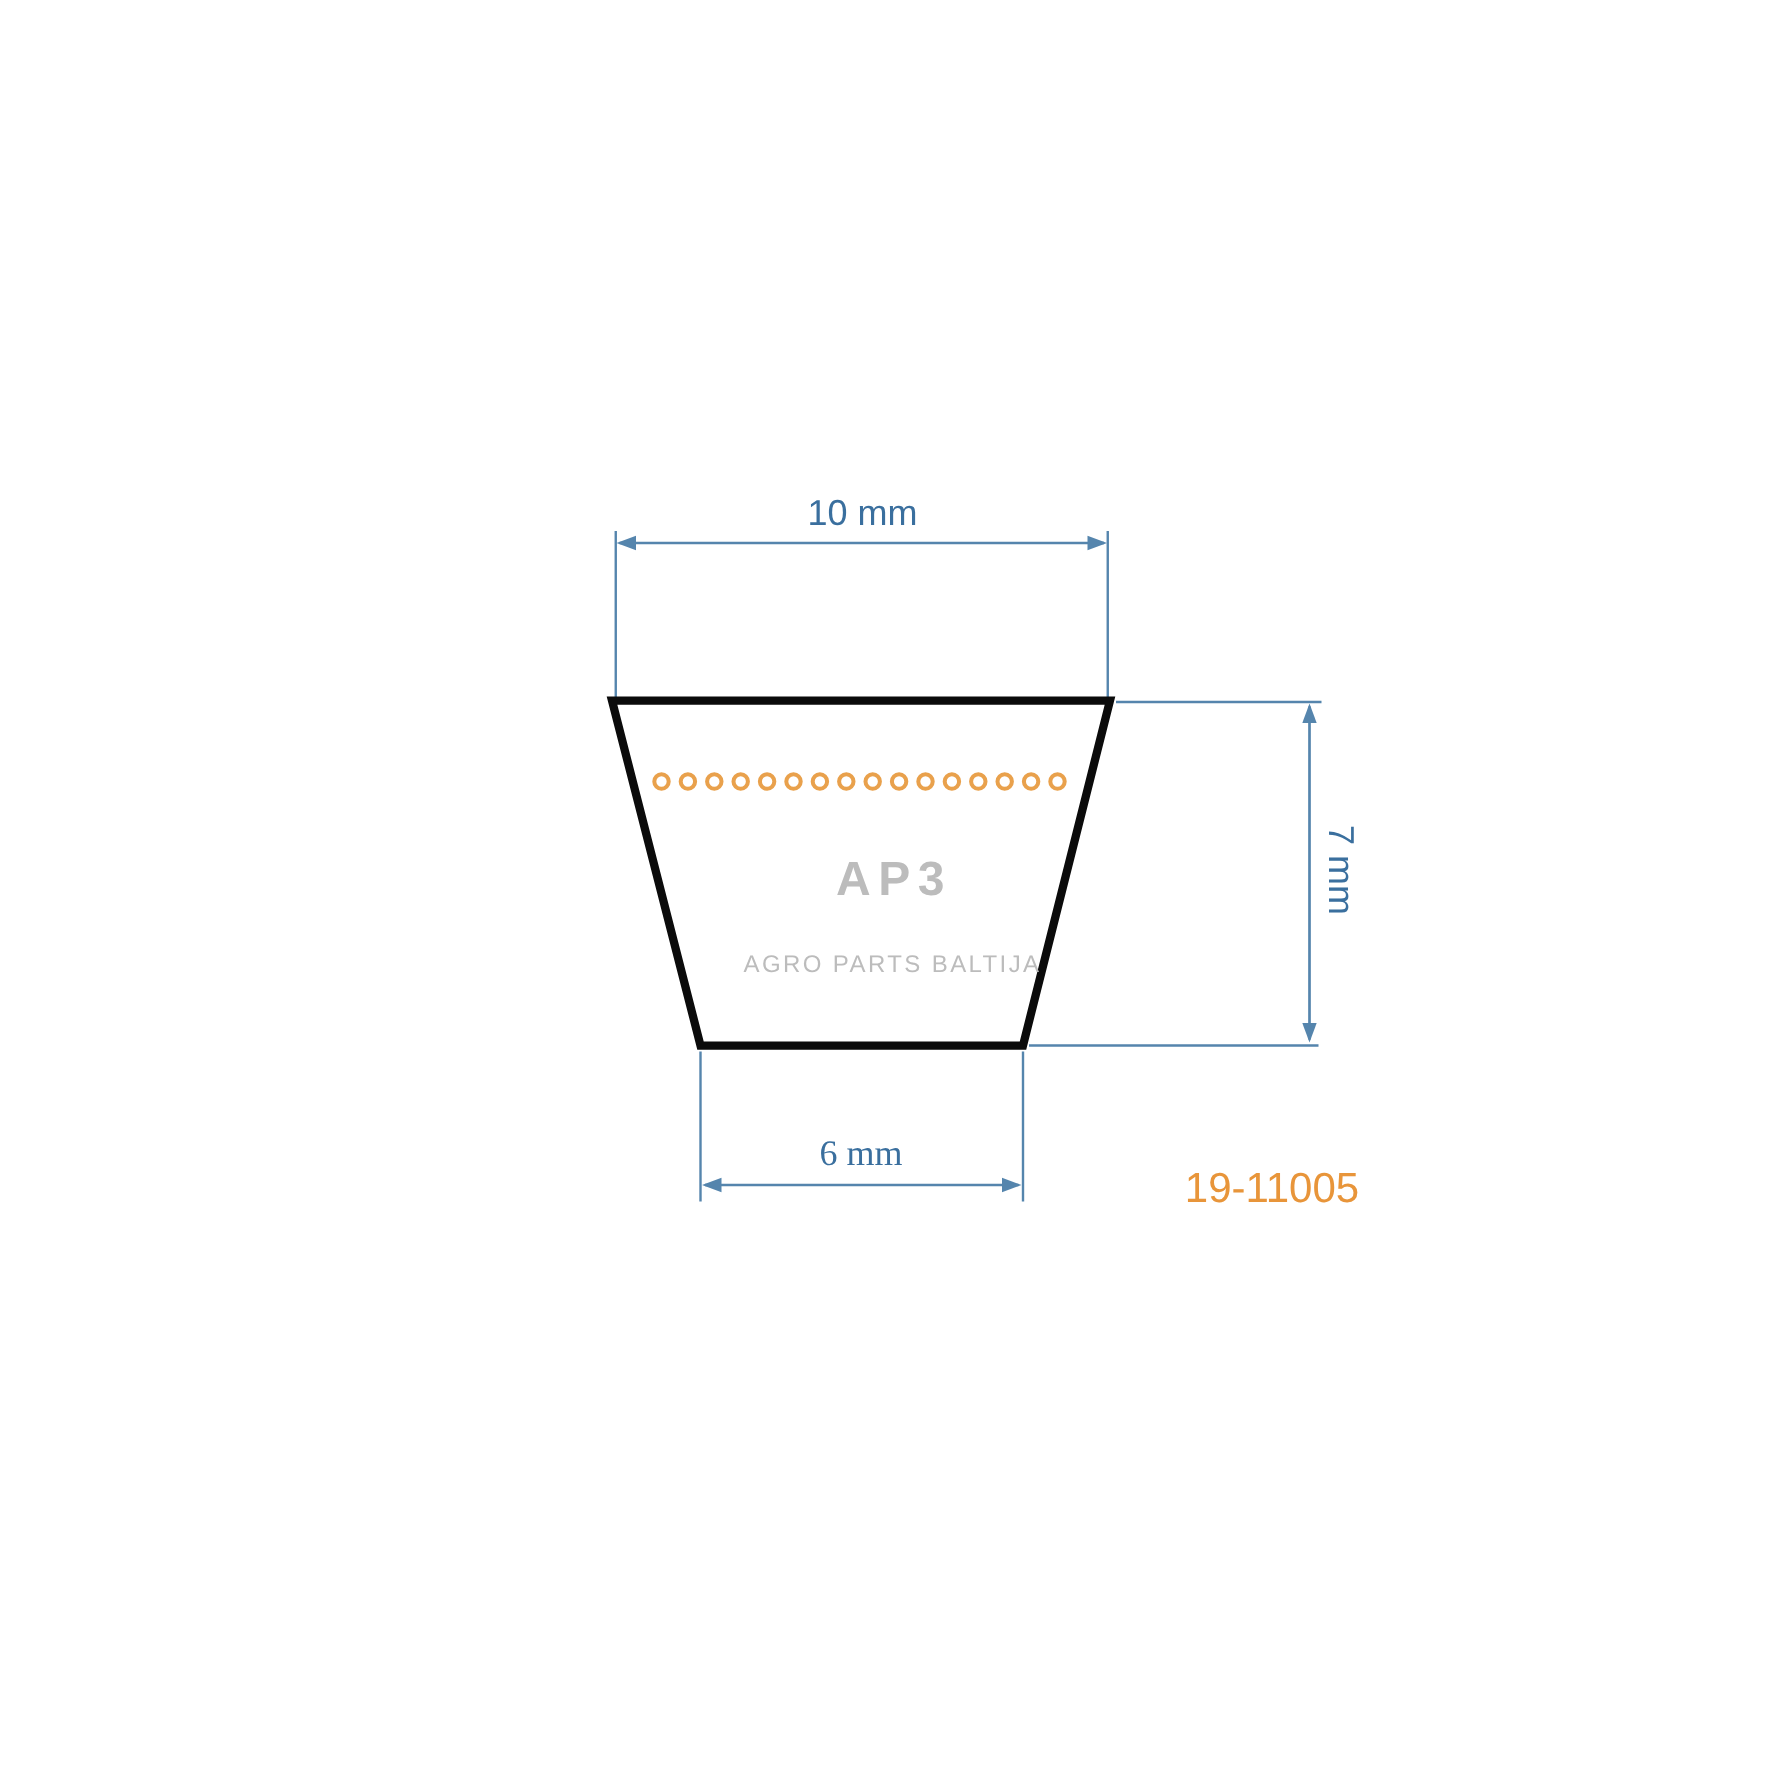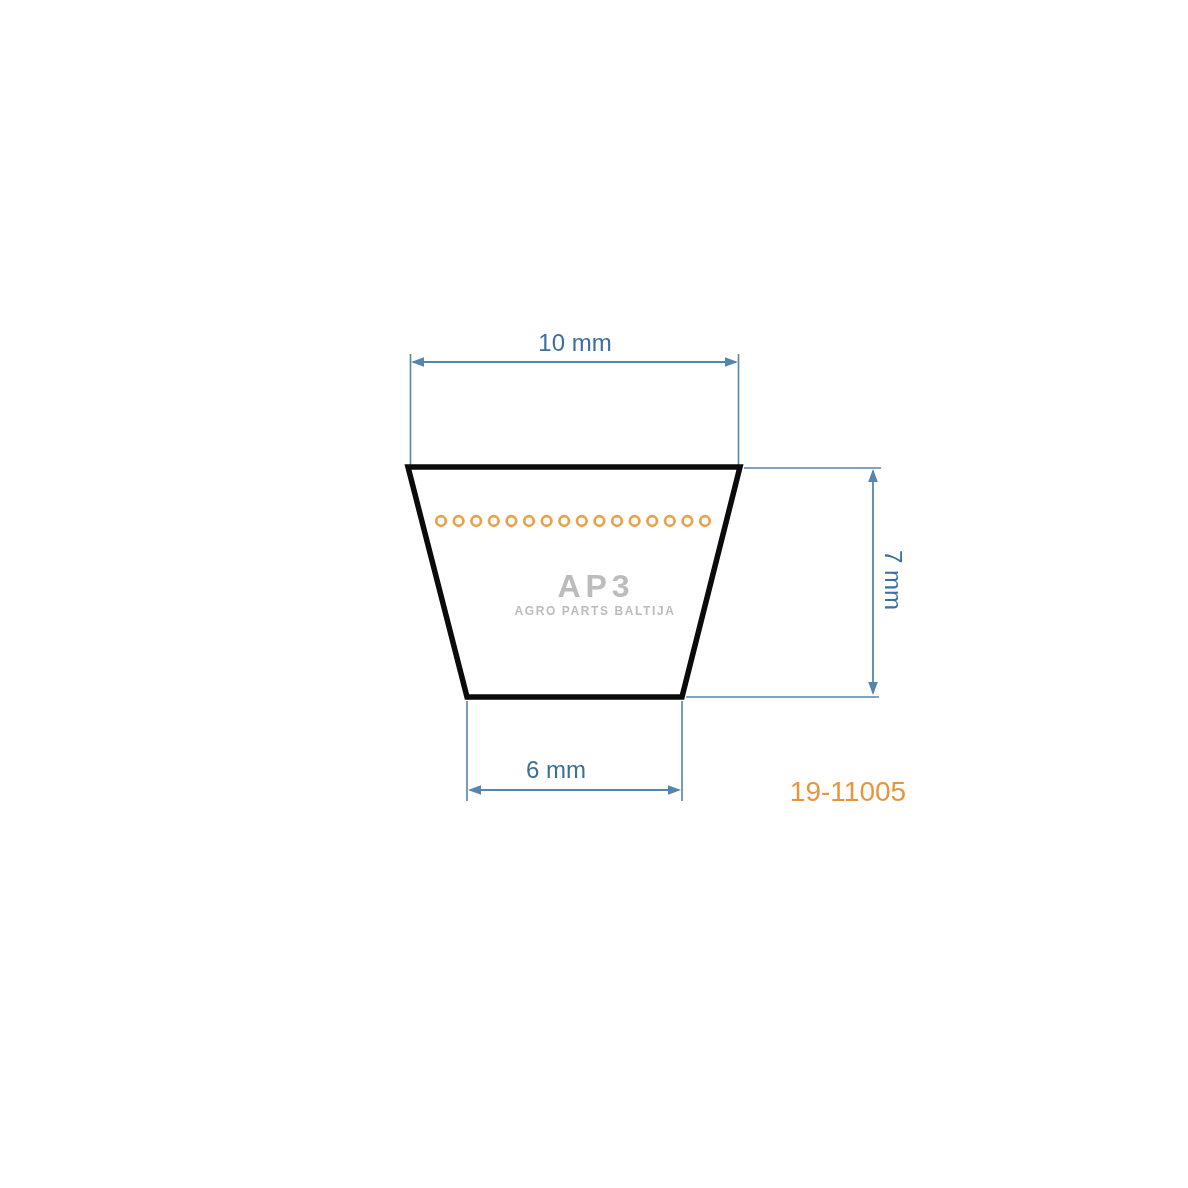--- a/index.html
+++ b/index.html
@@ -80,25 +80,25 @@
     transform: translate(-50%, -50%);
     color: var(--watermark-gray, #bcbcbc);
     font-size: 32px;
     font-weight: 700;
     letter-spacing: 5px;
     white-space: nowrap;
   }
   .watermark .tagline {
     position: absolute;
     left: -1px;
-    top: 44px;
+    top: 75px;
     transform: translate(-50%, 0);
     color: var(--watermark-gray, #bcbcbc);
-    font-size: 12px;
-    font-weight: 700;
+    font-size: 16px;
+    font-weight: 400;
     letter-spacing: 1.6px;
     white-space: nowrap;
   }
 </style>
 </head>
 <body>
 
 <div class="stage">
 
   <svg class="drawing" viewBox="0 0 1188 1188">
@@ -146,21 +146,21 @@
         <circle cx="669.8" cy="521" r="4.8" class="cord"></circle>
         <circle cx="687.4" cy="521" r="4.8" class="cord"></circle>
         <circle cx="705.0" cy="521" r="4.8" class="cord"></circle>
       </g>
   </svg>
 
   <div class="dim-label" style="left:575px; top:343px;">10 mm</div>
 
   <div class="dim-label rotated" style="left:893px; top:580px;">7 mm</div>
 
-  <div class="dim-label" style="left:556px; top:770px;">6 mm</div>
+  <div class="dim-label" style="left:574px; top:770px;font-family:Liberation Serif, serif;">6 mm</div>
 
   <div class="part-number" style="left:848px; top:792px;">19-11005</div>
 
   <div class="watermark">
     <div class="logo">AP3</div>
     <div class="tagline">AGRO PARTS BALTIJA</div>
   </div>
 
 </div>
 

